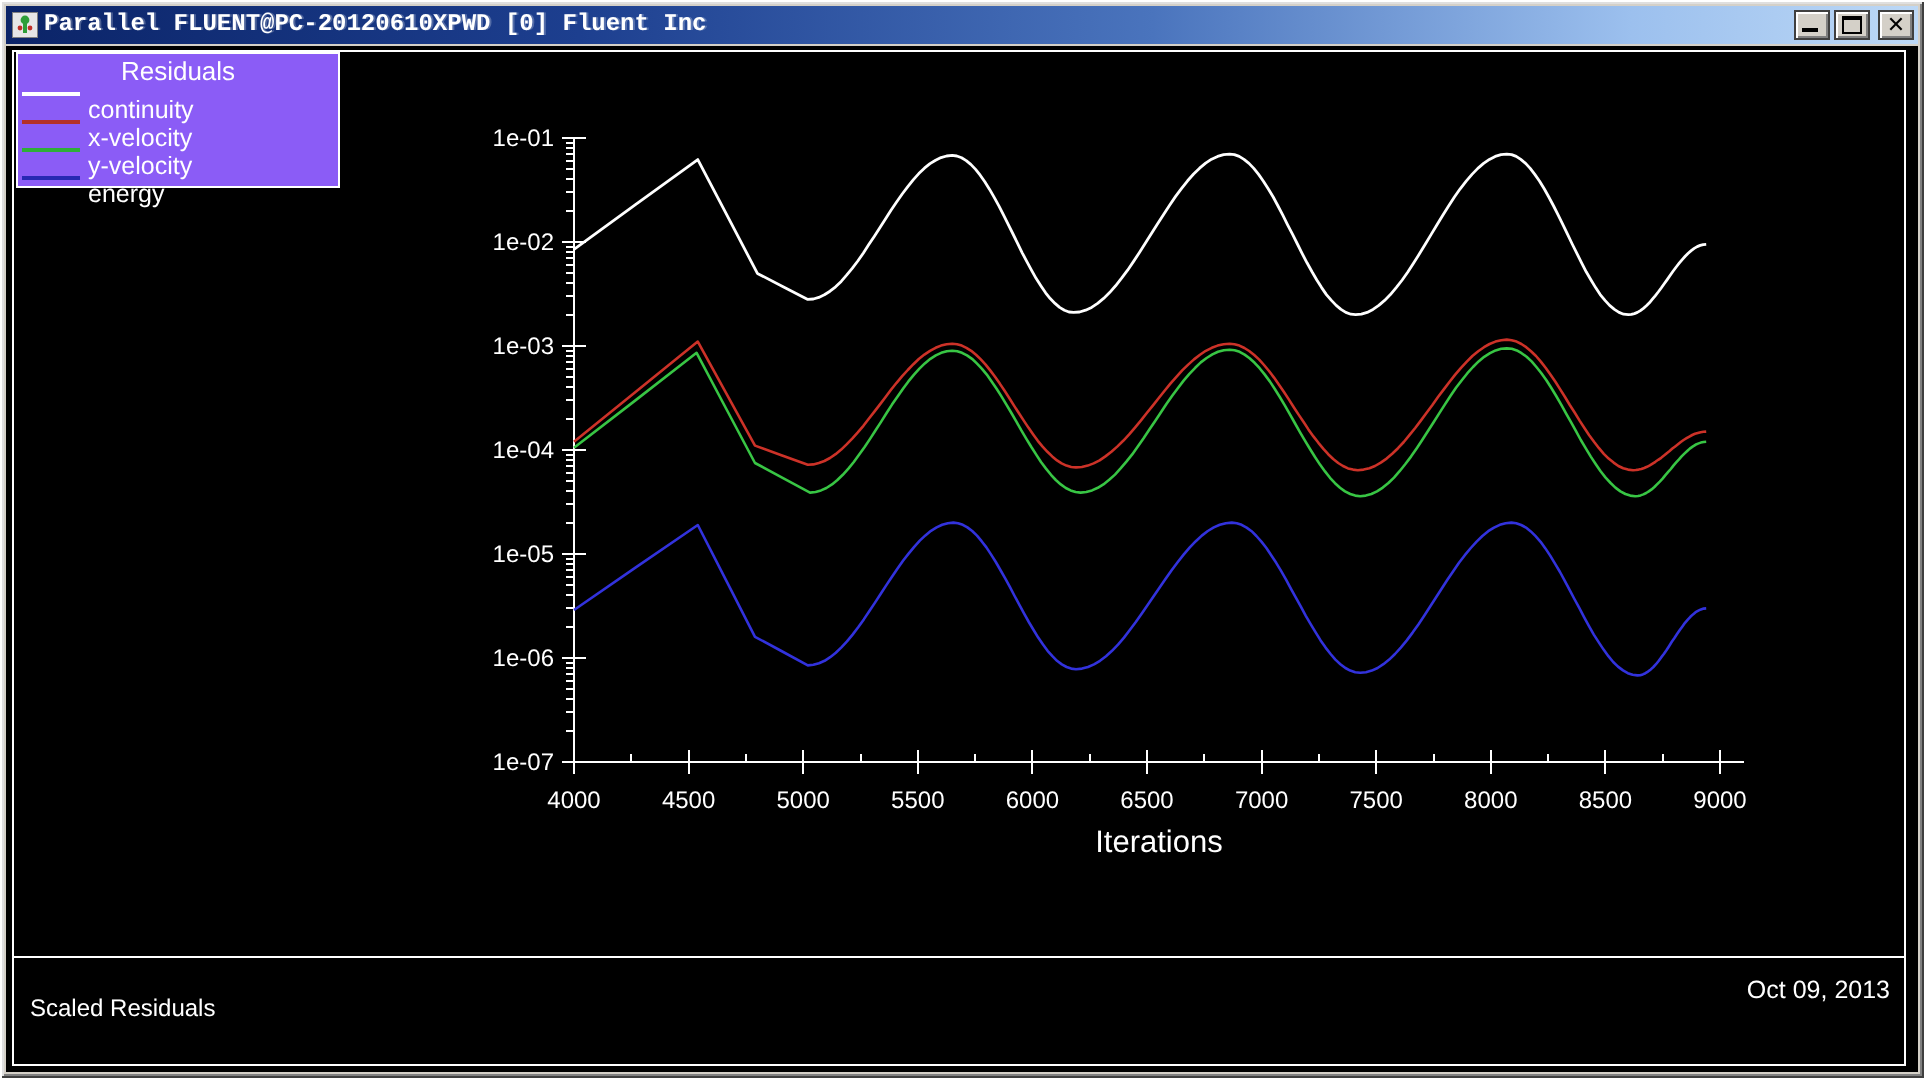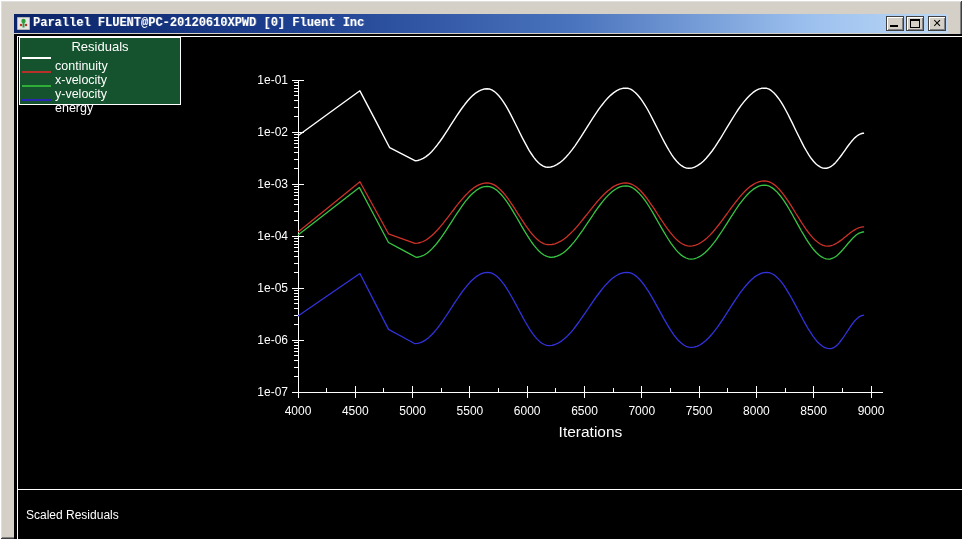--- a/index.html
+++ b/index.html
@@ -1,18 +1,18 @@
 <!DOCTYPE html>
 <html><head>
 <meta charset="utf-8">
 <style>
   * { margin:0; padding:0; box-sizing:border-box; }
   html,body { width:962px; height:539px; overflow:hidden; background:#808080;
               font-family:"Liberation Sans", sans-serif; }
-  .window { position:relative; width:962px; height:539px; background:#d4d0c8; padding:14px;
+  .window { position:relative; width:962px; height:539px; background:#d4d0c8; padding:3px;
             box-shadow: inset 1px 1px 0 #ffffff, inset -1px -1px 0 #404040,
                         inset 2px 2px 0 #dfdfdf, inset -2px -2px 0 #808080; }
   .titlebar { position:relative; height:19px; margin:0;
               background:linear-gradient(90deg,#0b2468 0%,#1d3f8f 30%,#4a74bd 60%,#9cc0ee 85%,#bcd8f6 100%);
               display:flex; align-items:center; padding:0 2px; }
   .app-icon { width:13px; height:13px; margin:0 3px 0 1px; flex:0 0 auto; }
   .title-text { color:#ffffff; font-family:"Liberation Mono", monospace; font-weight:bold;
                 font-size:12px; letter-spacing:0px; white-space:nowrap; flex:1 1 auto;
                 line-height:19px; text-shadow:1px 0 0 rgba(255,255,255,.25); }
   .win-buttons { display:flex; align-items:center; gap:2px; flex:0 0 auto; }
@@ -20,21 +20,21 @@
              box-shadow: inset 1px 1px 0 #ffffff, inset -1px -1px 0 #808080;
              position:relative; padding:0; cursor:default; }
   .glyph-min { position:absolute; left:3px; bottom:3px; width:8px; height:2px; background:#000; }
   .glyph-max { position:absolute; left:3px; top:2px; width:10px; height:9px;
                border:1px solid #000; border-top-width:2px; }
   .glyph-close { position:absolute; inset:0; text-align:center; font:bold 11px/13px "DejaVu Sans", sans-serif; color:#000; }
   .client { position:relative; margin-top:1px; width:956px; height:513px; background:#000; }
   .inner-frame { position:absolute; left:3px; top:2px; width:947px; height:508px;
                  border:1px solid #ffffff; pointer-events:none; }
   .legend { position:absolute; left:5px; top:3px; width:162px; height:68px;
-            border:1px solid #ffffff; background:#14532d; z-index:3; overflow:visible; }
+            border:1px solid #ffffff; background:#8b5cf6; z-index:3; overflow:visible; }
   .legend-title { color:#fff; font-size:13px; text-align:center; padding-top:1px; height:13px; }
   .legend-row { display:flex; align-items:center; height:14px; padding-left:2px; }
   .legend-swatch { width:29px; height:2px; margin-right:4px; flex:0 0 auto; }
   .legend-label { color:#fff; font-size:12.5px; line-height:13px; white-space:nowrap;margin-top:16px; }
   #plot { position:absolute; left:0; top:0; z-index:1; }
   .caption-strip { position:absolute; left:3px; top:455px; width:947px; height:54px;
                    border-top:1px solid #ffffff; z-index:2; }
   .caption-left { position:absolute; left:9px; top:18px; color:#fff; font-size:12px; }
   .caption-right { position:absolute; right:8px; top:5px; color:#fff; font-size:12.5px;
                    text-align:right; line-height:22px; }
@@ -190,16 +190,17 @@
           <div class="legend-row">
             <span class="legend-swatch" style="background: rgb(40, 40, 180);"></span>
             <span class="legend-label">energy</span>
           </div>
         </div>
     </div>
 
     <div class="caption-strip">
       <div class="caption-left">Scaled Residuals</div>
       <div class="caption-right">
+        <div>Oct 09, 2013</div>
       </div>
     </div>
   </div>
 </div>
 
 </body></html>

